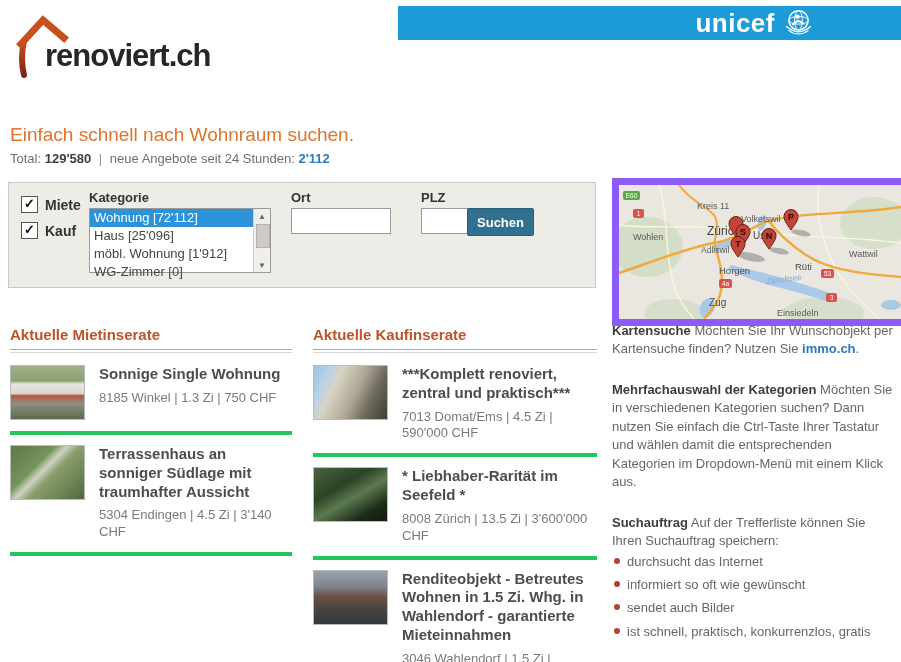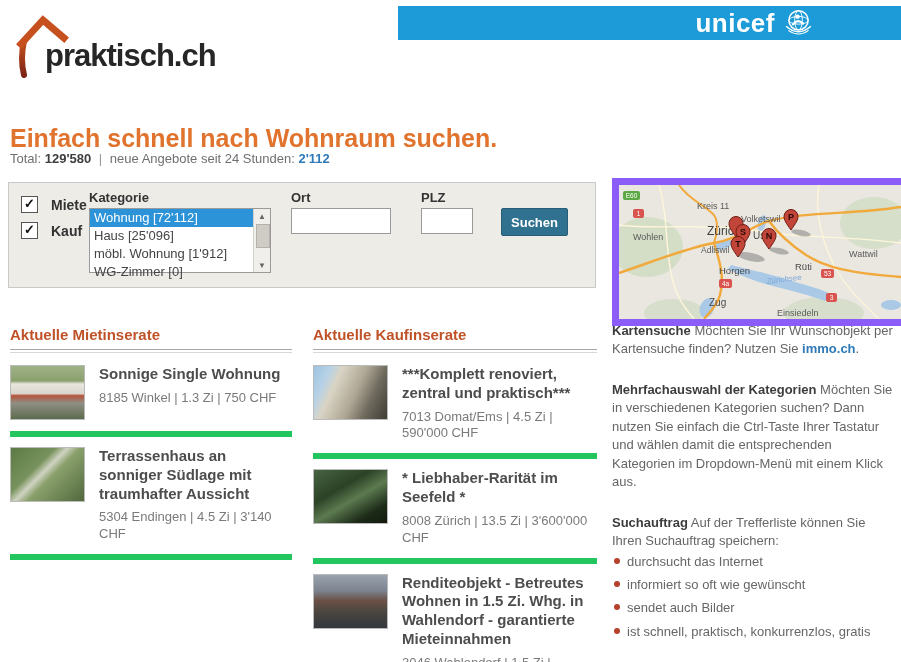--- a/index.html
+++ b/index.html
@@ -10,64 +10,64 @@
   .logo{position:absolute;left:12px;top:12px;width:230px;height:68px;cursor:pointer;}
   .logo svg{position:absolute;left:0;top:0;}
   .logo .logo-text{position:absolute;left:33px;top:26px;font-size:31px;font-weight:bold;
         color:#262626;letter-spacing:-1px;}
   .unicef-bar{position:absolute;left:398px;top:6px;width:503px;height:34px;background:#1d9bd8;
         display:flex;align-items:center;justify-content:flex-end;padding-right:86px;box-sizing:border-box;cursor:pointer;}
   .unicef-text{color:#fff;font-size:26px;font-weight:600;letter-spacing:.5px;line-height:1;margin-right:7px;}
   .unicef-emblem{width:33px;height:33px;}
 
   
-  .headline{position:absolute;left:10px;top:124px;font-size:25px;font-weight:bold;color:#e0732d;}
+  .headline{position:absolute;left:10px;top:124px;font-size:19px;font-weight:normal;color:#e0732d;}
   .totals{position:absolute;left:10px;top:151px;font-size:13px;color:#6f6f6f;}
   .totals .strong{font-weight:bold;color:#3d3d3d;}
   .totals .sep{color:#999;padding:0 4px;}
   .totals .link{font-weight:bold;color:#2e79b8;cursor:pointer;}
 
   
   .search-panel{position:absolute;left:8px;top:182px;width:588px;height:106px;
         background:#edece7;border:1px solid #c9c9c9;box-sizing:border-box;}
   .chk-row{position:absolute;left:12px;display:flex;align-items:center;}
   .chk{width:15px;height:15px;background:#fff;border:1px solid #555;display:inline-flex;
         align-items:center;justify-content:center;font-size:13px;font-weight:bold;color:#111;
         line-height:1;cursor:pointer;}
   .chk::after{content:"\2713";margin-top:-2px;}
-  .chk-label{margin-left:13px;font-size:14px;font-weight:bold;color:#333;}
+  .chk-label{margin-left:7px;font-size:14px;font-weight:bold;color:#333;}
   .fld-label{position:absolute;top:7px;font-size:13px;font-weight:bold;color:#333;}
   .listbox{position:absolute;left:80px;top:25px;width:182px;height:65px;background:#fff;
         border:1px solid #9a9a9a;box-sizing:border-box;font-size:13px;color:#444;}
   .lb-item{height:18px;line-height:18px;padding-left:4px;white-space:nowrap;overflow:hidden;cursor:pointer;}
   .lb-item.sel{background:#2d93d8;color:#fff;}
   .lb-scroll{position:absolute;right:0;top:0;bottom:0;width:16px;background:#f1efec;
         border-left:1px solid #d4d2cd;}
   .lb-arrow{height:14px;display:flex;align-items:center;justify-content:center;font-size:8px;
         color:#666;cursor:pointer;}
   .lb-arrow.down{position:absolute;bottom:0;left:0;right:0;}
   .lb-thumb{position:absolute;top:15px;left:2px;width:12px;height:22px;background:#cfccc6;
         border:1px solid #b5b2ab;cursor:pointer;}
   .txt-input{position:absolute;top:25px;height:26px;background:#fff;border:1px solid #9a9a9a;
         box-sizing:border-box;font-size:13px;padding:0 4px;font-family:"Liberation Sans",sans-serif;}
-  .search-btn{position:absolute;left:492px;top:25px;width:67px;height:28px;background:#30718f;
+  .search-btn{position:absolute;left:458px;top:25px;width:67px;height:28px;background:#30718f;
         border:1px solid #275d77;border-radius:2px;color:#fff;font-size:13px;font-weight:bold;
         font-family:"Liberation Sans",sans-serif;cursor:pointer;}
 
   
   .map{position:absolute;left:612px;top:178px;width:282px;height:134px;border:7px solid #8b5cf6;
         box-sizing:content-box;overflow:hidden;cursor:pointer;}
 
   
   .col{position:absolute;top:326px;}
   .col-rent{left:10px;width:282px;}
   .col-buy{left:313px;width:284px;}
   .col-title{font-size:15px;font-weight:bold;color:#bf5227;margin:0 0 6px 0;}
   .dbl-rule{height:2px;border-top:1px solid #a9a9a9;border-bottom:1px solid #d8d8d8;margin:0 0 2px 0;}
-  .item{display:flex;padding:10px 0 11px 0;border-bottom:6px solid #22c55e;}
+  .item{display:flex;padding:10px 0 11px 0;border-bottom:4px solid #22c55e;}
   .thumb{width:75px;height:55px;flex:0 0 75px;margin-right:14px;border:1px solid #bbb;
         box-sizing:border-box;cursor:pointer;}
   .item-title{font-size:15px;font-weight:bold;color:#4d4d4d;line-height:1.25;margin-bottom:6px;cursor:pointer;}
   .item-meta{font-size:13px;color:#7a7a7a;line-height:1.3;}
 
   
   .t-r1{background:linear-gradient(180deg,#9fb287 0%,#8ca06f 28%,#e8e6df 34%,#d9d6cc 52%,#b7543c 56%,#8f8f85 70%,#5d6b4d 100%);}
   .t-r2{background:linear-gradient(180deg,#f2f2f2 0%,#e4e4e4 40%,#9d9d9d 55%,#4a4a4a 78%,#303030 100%);}
   .t-r3{background:linear-gradient(135deg,#5c7a45 0%,#77925c 35%,#cfd3c2 45%,#8aa06b 55%,#50683d 100%);}
   .t-b1{background:linear-gradient(115deg,#9cc3e2 0%,#b8d2e6 18%,#d9d4c4 30%,#b0a896 55%,#6f6a5e 75%,#3f3c35 100%);}
@@ -94,21 +94,21 @@
     <svg width="58" height="66" viewBox="0 0 58 66">
       <defs>
         <linearGradient id="hg" x1="0" y1="0" x2="0" y2="1">
           <stop offset="0" stop-color="#c6511e"></stop>
             <stop offset="1" stop-color="#7e2417"></stop>
         </linearGradient>
       </defs>
       <path d="M12,63 C9,51 10,38 12,29" stroke="url(#hg)" stroke-width="6" fill="none" stroke-linecap="round"></path>
       <path d="M9,32 L31,8 L52,26" stroke="#c6511e" stroke-width="7" fill="none" stroke-linecap="square"></path>
     </svg>
-    <span class="logo-text">praktisch.ch</span>
+    <span class="logo-text">renoviert.ch</span>
   </div>
 
   <div class="unicef-bar">
     <span class="unicef-text">unicef</span>
     <svg class="unicef-emblem" viewBox="0 0 36 36">
       <circle cx="18" cy="14.5" r="10.5" fill="none" stroke="#fff" stroke-width="1.7"></circle>
       <ellipse cx="18" cy="14.5" rx="10.5" ry="4.2" fill="none" stroke="#fff" stroke-width="1"></ellipse>
       <ellipse cx="18" cy="14.5" rx="4.2" ry="10.5" fill="none" stroke="#fff" stroke-width="1"></ellipse>
       <circle cx="17" cy="10.5" r="2.4" fill="#fff"></circle>
       <path d="M12,19 Q17,12.5 23,18" stroke="#fff" stroke-width="2.4" fill="none" stroke-linecap="round"></path>

